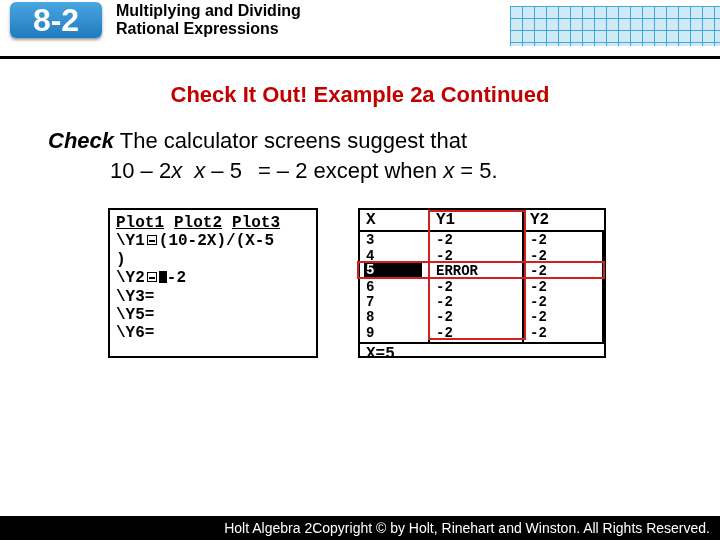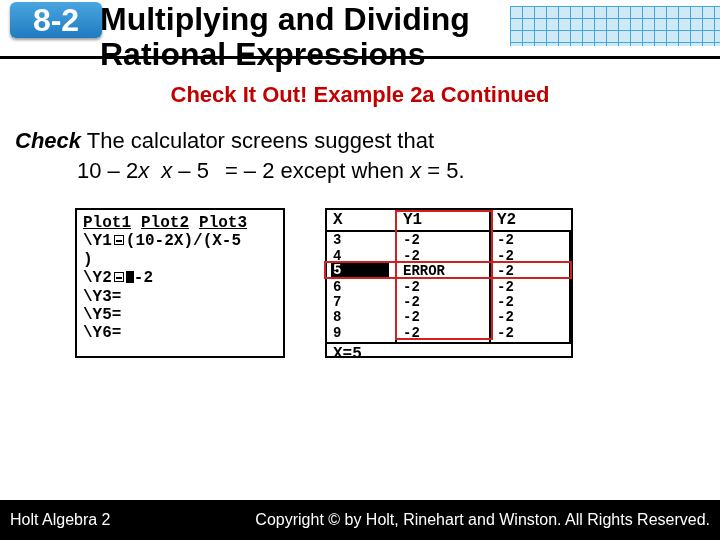--- a/index.html
+++ b/index.html
@@ -42,23 +42,23 @@
     justify-content: center;
   }
   .lesson-badge span {
     color: #fff;
     font-weight: 900;
     font-size: 32px;
     font-family: Arial, sans-serif;
   }
   .chapter-title {
     position: absolute;
-    left: 100px;
+    left: 116px;
     top: 2px;
-    font-size: 32px;
+    font-size: 16px;
     font-weight: 900;
     line-height: 1.1;
     font-family: Arial, sans-serif;
     color: #000;
   }
   .header-rule {
     position: absolute;
     left: 0;
     right: 0;
     top: 56px;
@@ -67,21 +67,21 @@
   }
   .subhead {
     margin-top: 18px;
     text-align: center;
     color: #c30000;
     font-weight: 900;
     font-size: 22px;
     font-family: Arial, sans-serif;
   }
   .body {
-    padding: 20px 34px 0 15px;
+    padding: 20px 34px 0 48px;
     font-size: 22px;
     font-family: Verdana, Arial, sans-serif;
     color: #000;
   }
   .check-line { }
   .check-word {
     font-weight: 700;
     font-style: italic;
   }
   .eq-row {
@@ -202,28 +202,28 @@
     line-height: 14px;
   }
   .redbox {
     position: absolute;
     border: 2px solid #d02020;
     pointer-events: none;
   }
   .footer {
     position: absolute;
     left: 0; right: 0; bottom: 0;
-    height: 40px;
+    height: 24px;
     background: #000;
     color: #fff;
     display: flex;
     align-items: center;
-    justify-content: space-between;
+    justify-content: flex-end;
     padding: 0 10px;
-    font-size: 16px;
+    font-size: 14px;
     font-family: Arial, sans-serif;
   }
   .footer-grid {
     position: absolute;
     left: 102px;
     bottom: 3px;
     width: 112px;
     height: 16px;
     background-image:
       linear-gradient(#a05a2a 1px, transparent 1px),

